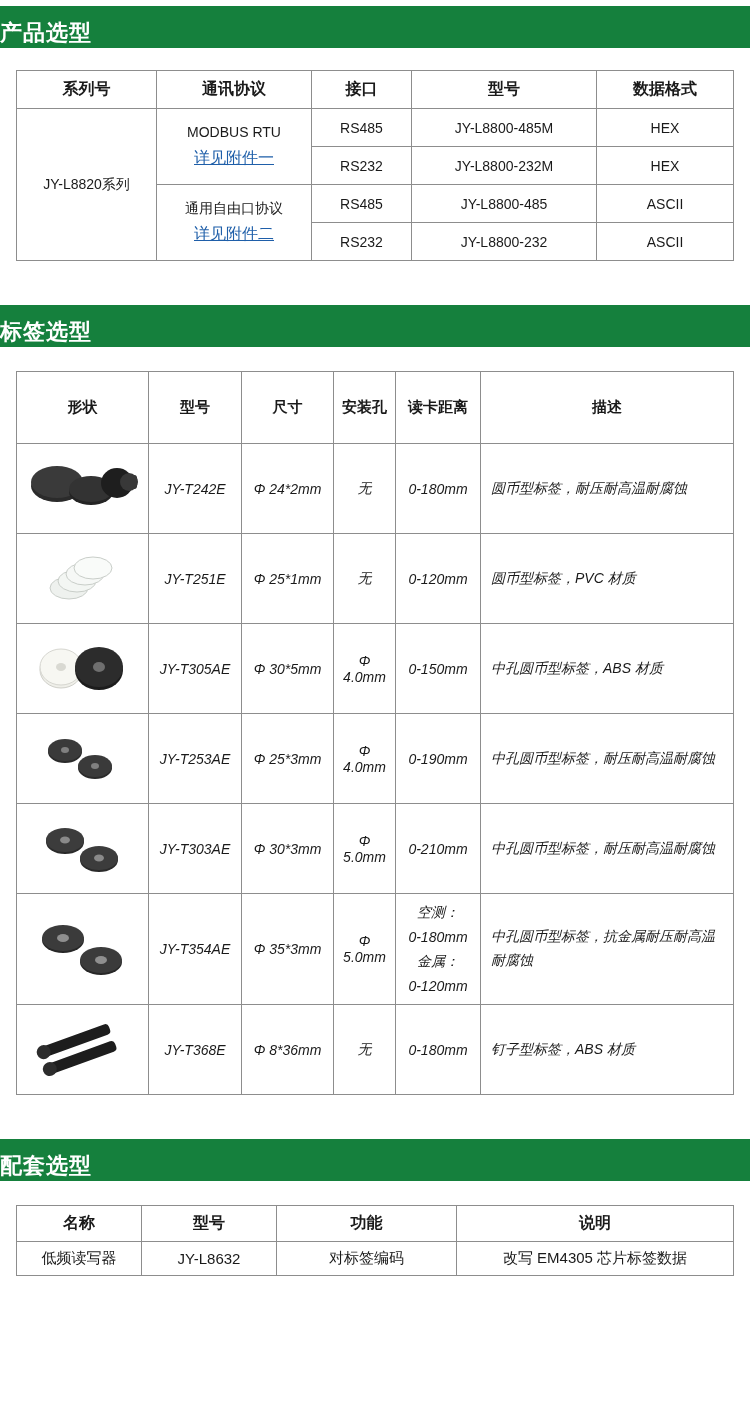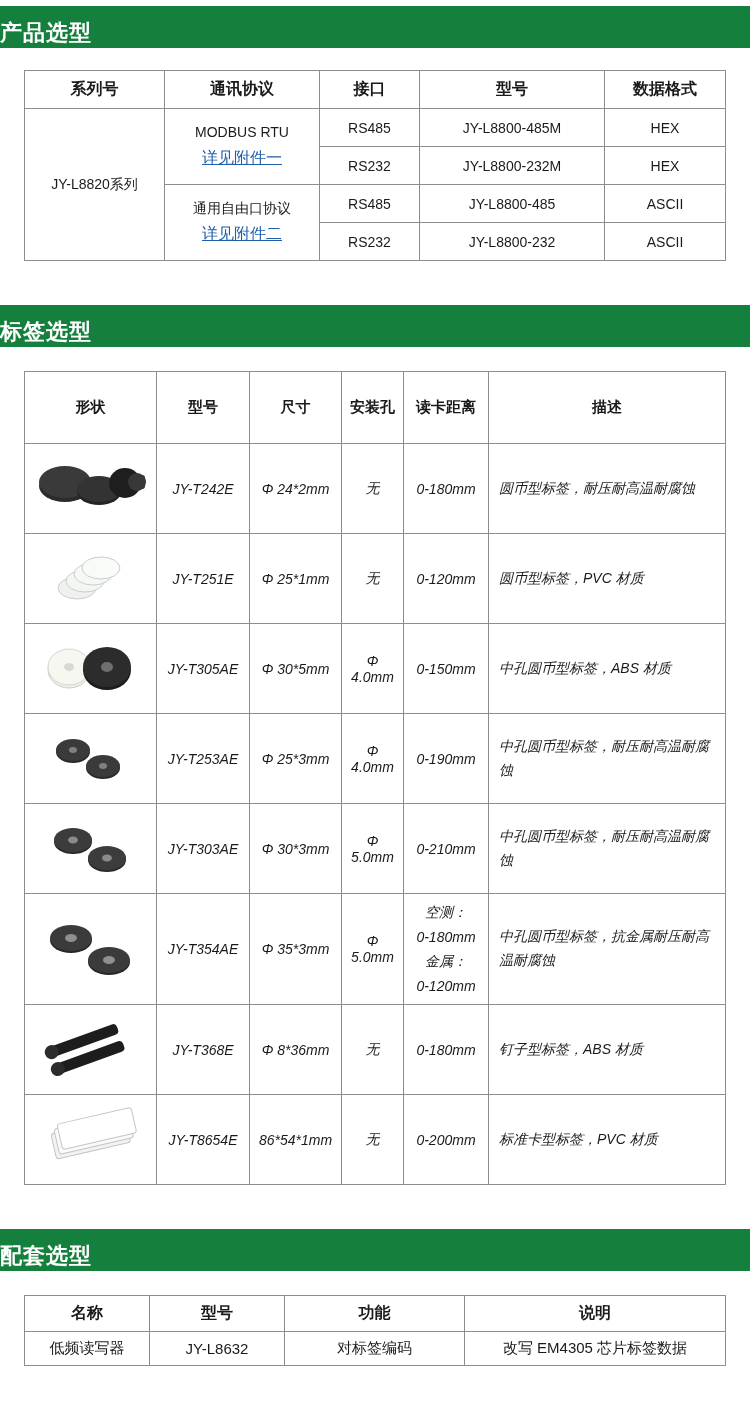--- a/index.html
+++ b/index.html
@@ -26,21 +26,21 @@
     display: flex;
     align-items: flex-end;
     font-size: 22px;
     font-weight: bold;
     letter-spacing: 1px;
   }
   .banner.first { margin-top: 6px; }
 
   
   .table-wrap {
-    padding: 0 24px;
+    padding: 0 16px;
     box-sizing: border-box;
     width: 750px;
   }
   table {
     border-collapse: collapse;
     width: 100%;
     table-layout: fixed;
   }
   table td, table th {
     border: 1px solid #8d8d8d;
@@ -318,38 +318,20 @@
               </svg>
             </div>
           </td>
           <td>JY-T368E</td>
           <td>Φ 8*36mm</td>
           <td>无</td>
           <td>0-180mm</td>
           <td class="desc">钉子型标签，ABS 材质</td>
         </tr>
 
-        <tr>
-          <td class="shape">
-            <div class="shape-box">
-              <svg width="124" height="76" viewBox="0 0 124 76">
-                <g transform="rotate(-13 62 38)">
-                  <rect x="24" y="24" width="76" height="26" rx="3" fill="#f2f2f2" stroke="#c4c4c4"></rect>
-                  <rect x="28" y="20" width="76" height="26" rx="3" fill="#fafafa" stroke="#c4c4c4"></rect>
-                  <rect x="32" y="16" width="76" height="26" rx="3" fill="#ffffff" stroke="#c4c4c4"></rect>
-                </g>
-              </svg>
-            </div>
-          </td>
-          <td>JY-T8654E</td>
-          <td>86*54*1mm</td>
-          <td>无</td>
-          <td>0-200mm</td>
-          <td class="desc">标准卡型标签，PVC 材质</td>
-        </tr>
 
       </tbody>
     </table>
   </div>
 
   <div style="height:44px"></div>
 
   <div class="banner">
     <span>配套选型</span>
   </div>

